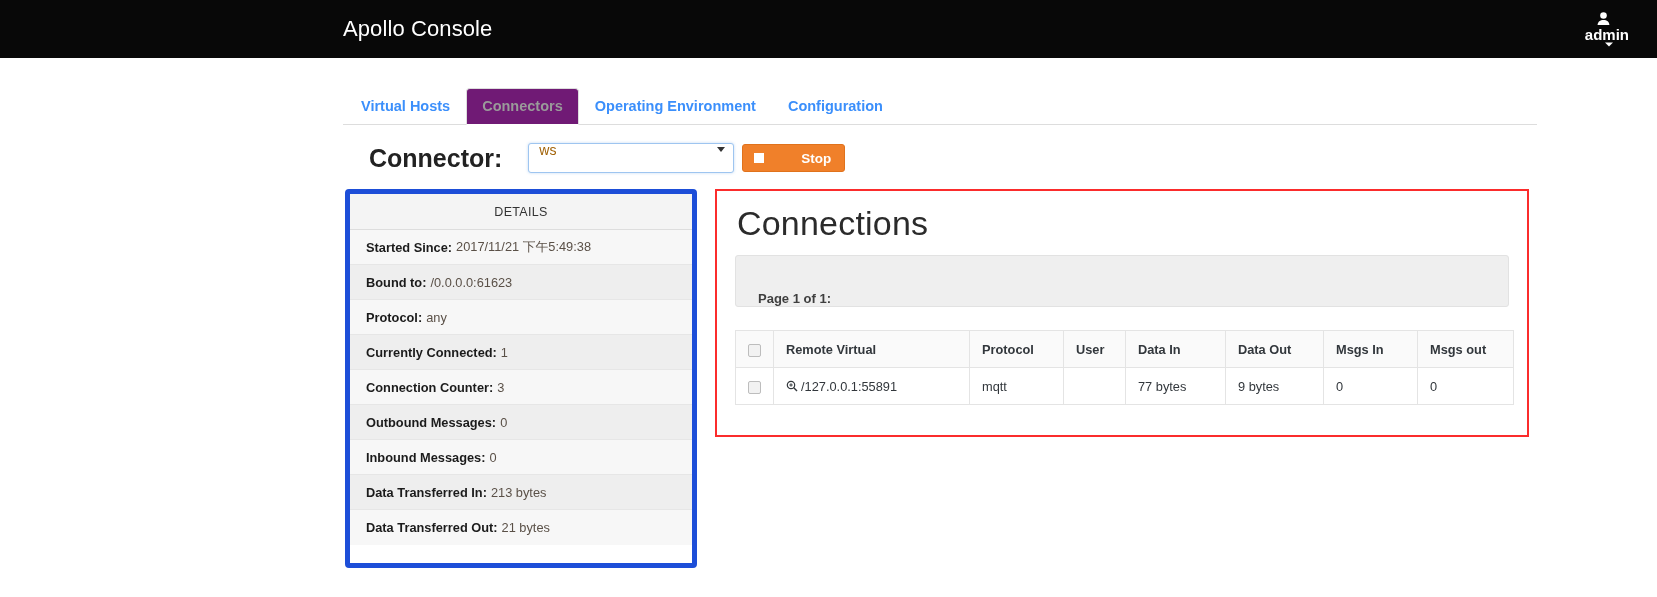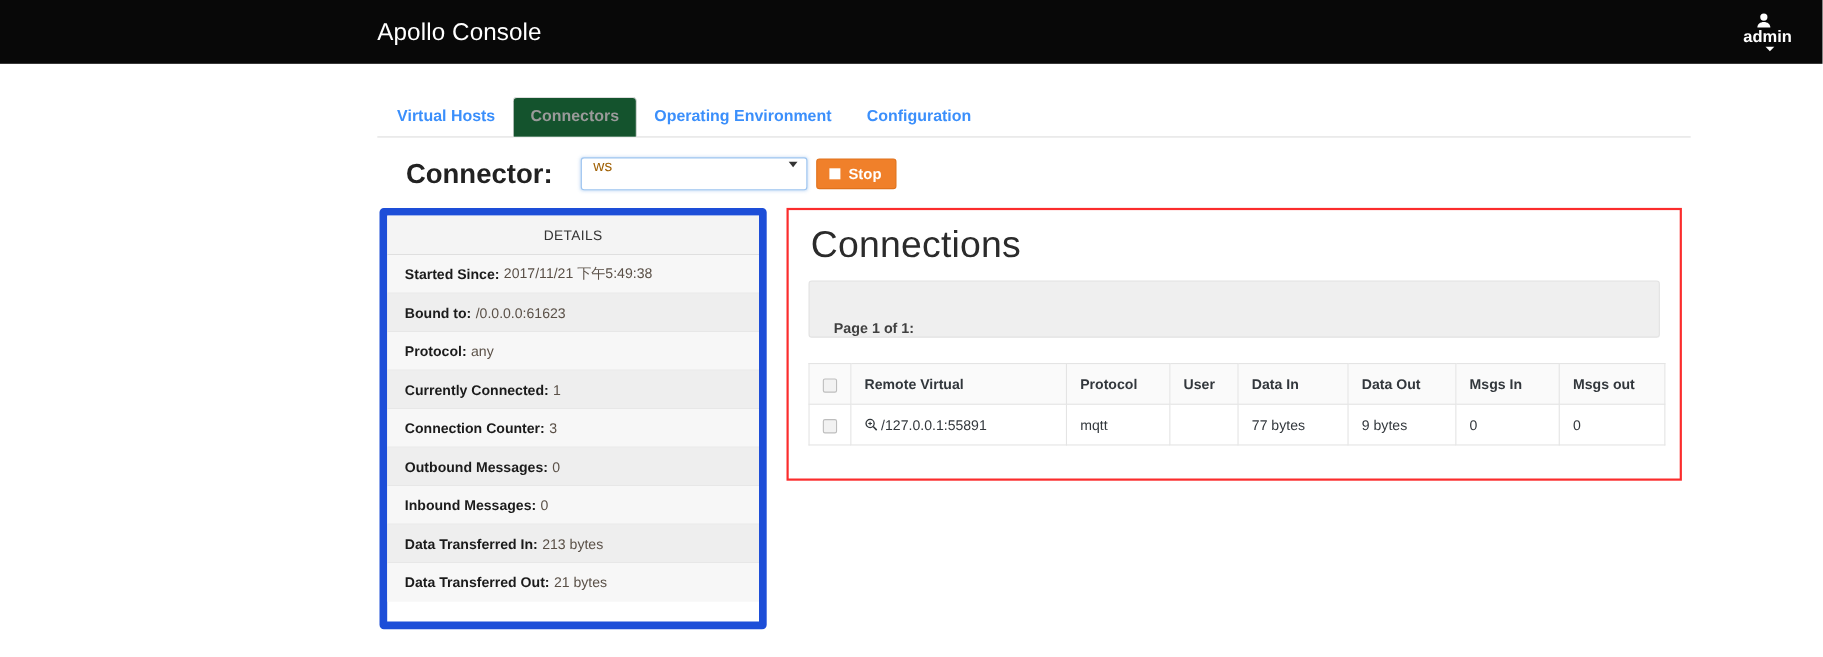--- a/index.html
+++ b/index.html
@@ -78,21 +78,21 @@
     padding: 8px 15px 9px 15px;
     margin-bottom: -1px;
     cursor: pointer;
     line-height: 18px;
     border: 1px solid transparent;
     border-radius: 4px 4px 0 0;
     white-space: nowrap;
   }
   .tab.active {
     color: #9a9a9a;
-    background: #14532d;
+    background: #701a75;
     border: 1px solid #dddddd;
     border-bottom-color: #ffffff;
     cursor: default;
   }
 
   
   .connector-row {
     display: flex;
     align-items: center;
     margin-top: 18px;
@@ -134,40 +134,41 @@
     border: 1px solid #e0721c;
     border-radius: 3px;
     color: #ffffff;
     font-size: 13.5px;
     font-weight: bold;
     display: flex;
     align-items: center;
     padding: 0 13px 0 11px;
     cursor: pointer;
     white-space: nowrap;
+    gap: 30px;
   }
   .stop-glyph {
     width: 10px;
     height: 10px;
     background: #ffffff;
     margin-right: 7px;
     display: inline-block;
   }
 
   
   .body-cols {
     display: flex;
     margin-top: 16px;
     align-items: flex-start;
   }
 
   
   .details-panel {
     width: 352px;
-    border: 7px solid #1d4ed8;
+    border: 5px solid #1d4ed8;
     border-radius: 4px;
     background: #ffffff;
     margin-left: 2px;
     overflow: hidden;
     padding-bottom: 18px;
   }
   .details-head {
     height: 36px;
     background: #f4f4f4;
     border-bottom: 1px solid #dddddd;

